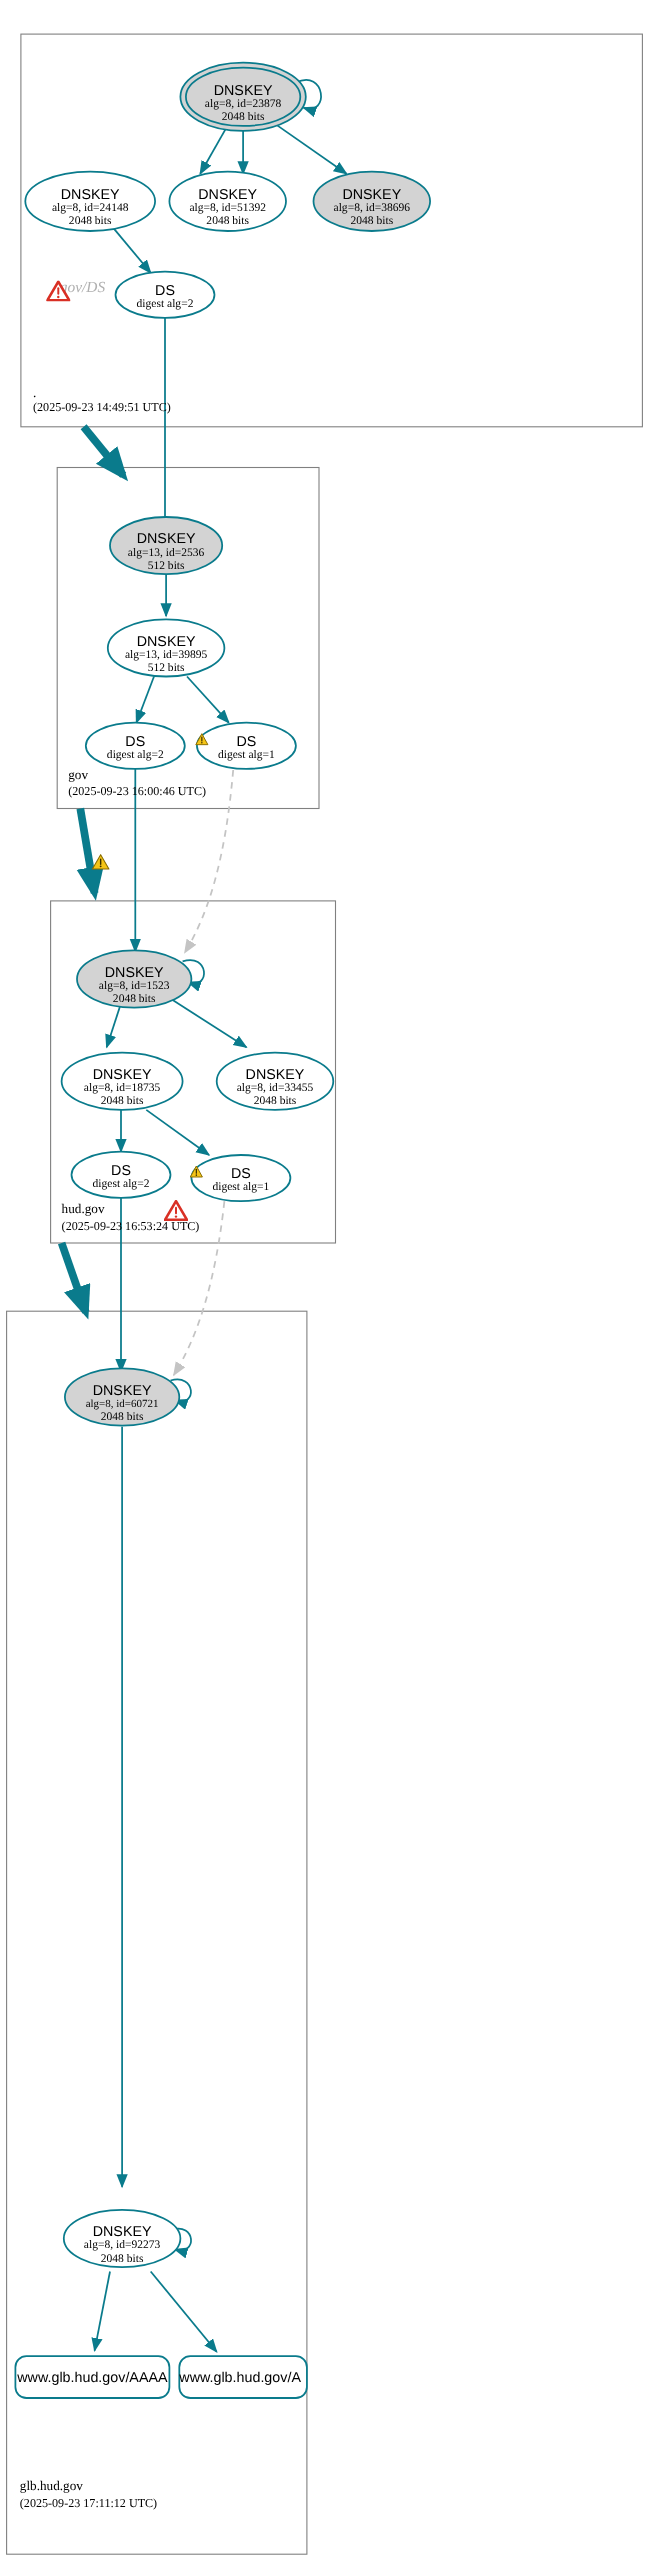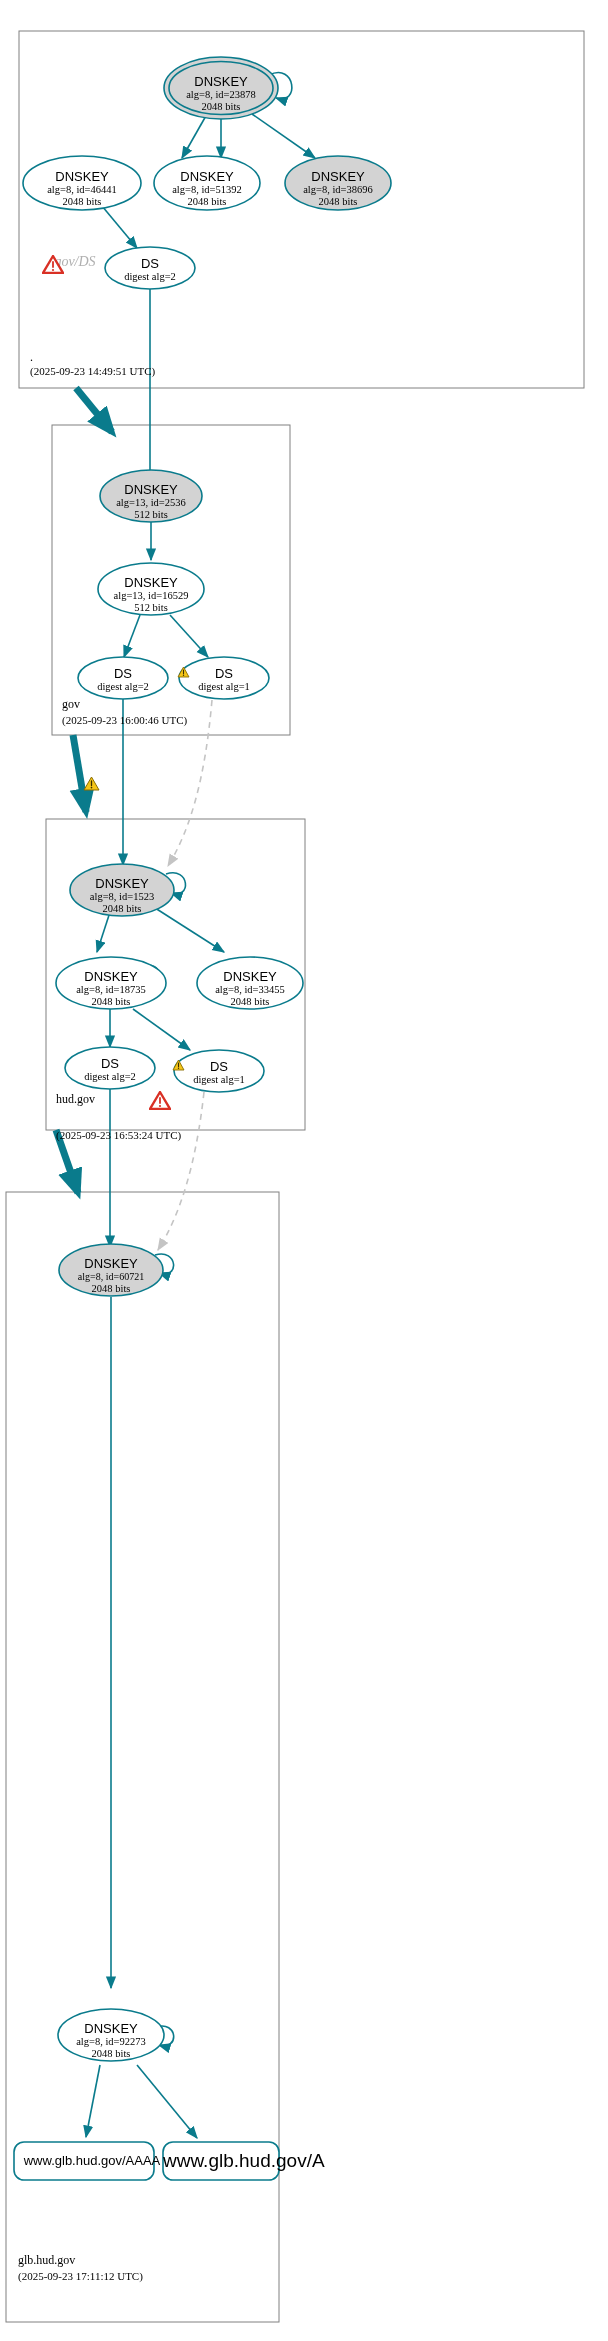--- a/index.html
+++ b/index.html
@@ -104,21 +104,21 @@
 </svg>
 
 <div class="lbl" style="position:absolute;left:164px;top:74px;width:114px;text-align:center;">
   <div style="font-size:13px;line-height:15px;">DNSKEY</div>
   <div style="font-family:'Liberation Serif',serif;font-size:10.5px;line-height:12px;">alg=8, id=23878</div>
   <div style="font-family:'Liberation Serif',serif;font-size:10.5px;line-height:12px;">2048 bits</div>
 </div>
 
 <div style="position:absolute;left:25px;top:169px;width:114px;text-align:center;">
   <div style="font-size:13px;line-height:15px;">DNSKEY</div>
-  <div style="font-family:'Liberation Serif',serif;font-size:10.5px;line-height:12px;">alg=8, id=46441</div>
+  <div style="font-family:'Liberation Serif',serif;font-size:10.5px;line-height:12px;">alg=8, id=24148</div>
   <div style="font-family:'Liberation Serif',serif;font-size:10.5px;line-height:12px;">2048 bits</div>
 </div>
 
 <div style="position:absolute;left:150px;top:169px;width:114px;text-align:center;">
   <div style="font-size:13px;line-height:15px;">DNSKEY</div>
   <div style="font-family:'Liberation Serif',serif;font-size:10.5px;line-height:12px;">alg=8, id=51392</div>
   <div style="font-family:'Liberation Serif',serif;font-size:10.5px;line-height:12px;">2048 bits</div>
 </div>
 
 <div style="position:absolute;left:281px;top:169px;width:114px;text-align:center;">
@@ -147,21 +147,21 @@
 </div>
 
 <div style="position:absolute;left:94px;top:482px;width:114px;text-align:center;">
   <div style="font-size:13px;line-height:15px;">DNSKEY</div>
   <div style="font-family:'Liberation Serif',serif;font-size:10.5px;line-height:12px;">alg=13, id=2536</div>
   <div style="font-family:'Liberation Serif',serif;font-size:10.5px;line-height:12px;">512 bits</div>
 </div>
 
 <div style="position:absolute;left:94px;top:575px;width:114px;text-align:center;">
   <div style="font-size:13px;line-height:15px;">DNSKEY</div>
-  <div style="font-family:'Liberation Serif',serif;font-size:10.5px;line-height:12px;">alg=13, id=16529</div>
+  <div style="font-family:'Liberation Serif',serif;font-size:10.5px;line-height:12px;">alg=13, id=39895</div>
   <div style="font-family:'Liberation Serif',serif;font-size:10.5px;line-height:12px;">512 bits</div>
 </div>
 
 <div style="position:absolute;left:73px;top:666px;width:100px;text-align:center;">
   <div style="font-size:13px;line-height:15px;">DS</div>
   <div style="font-family:'Liberation Serif',serif;font-size:10.5px;line-height:12px;">digest alg=2</div>
 </div>
 
 <div style="position:absolute;left:174px;top:666px;width:100px;text-align:center;">
   <div style="font-size:13px;line-height:15px;white-space:nowrap;">
@@ -216,43 +216,43 @@
       <path d="M6.5,1 L12,11 L1,11 Z" fill="#f5c518" stroke="#8a6d00" stroke-width="0.9" stroke-linejoin="round"></path>
       <path d="M6.5,4 L6.5,7.6" stroke="#3a2f00" stroke-width="1.1" stroke-linecap="round"></path>
       <circle cx="6.5" cy="9.3" r="0.7" fill="#3a2f00"></circle>
     </svg>
   </div>
   <div style="font-family:'Liberation Serif',serif;font-size:10.5px;line-height:12px;">digest alg=1</div>
 </div>
 
 <div style="position:absolute;left:56px;top:1092px;">
   <div style="font-family:'Liberation Serif',serif;font-size:12px;line-height:14px;">hud.gov</div>
-  <div style="font-family:'Liberation Serif',serif;font-size:11px;line-height:18px;margin-top:20px;">(2025-09-23 16:53:24 UTC)</div>
+  <div style="font-family:'Liberation Serif',serif;font-size:11px;line-height:18px;">(2025-09-23 16:53:24 UTC)</div>
 </div>
 
 <svg width="22" height="19" style="position:absolute;left:149px;top:1091px;" viewBox="0 0 22 19">
   <path d="M11,1 L21,18 L1,18 Z" fill="#ffffff" stroke="#d93025" stroke-width="2.4" stroke-linejoin="round"></path>
   <path d="M11,7 L11,12" stroke="#d93025" stroke-width="1.8" stroke-linecap="round"></path>
   <circle cx="11" cy="15" r="1.1" fill="#d93025"></circle>
 </svg>
 
 <div style="position:absolute;left:54px;top:1256px;width:114px;text-align:center;">
   <div style="font-size:13px;line-height:15px;">DNSKEY</div>
   <div style="font-family:'Liberation Serif',serif;font-size:10px;line-height:12px;">alg=8, id=60721</div>
   <div style="font-family:'Liberation Serif',serif;font-size:10.5px;line-height:12px;">2048 bits</div>
 </div>
 
 <div style="position:absolute;left:54px;top:2021px;width:114px;text-align:center;">
   <div style="font-size:13px;line-height:15px;">DNSKEY</div>
   <div style="font-family:'Liberation Serif',serif;font-size:10.5px;line-height:12px;">alg=8, id=92273</div>
   <div style="font-family:'Liberation Serif',serif;font-size:10.5px;line-height:12px;">2048 bits</div>
 </div>
 
-<div style="position:absolute;left:14px;top:2153px;width:156px;text-align:center;font-size:13px;line-height:16px;">www.glb.hud.gov/AAAA</div>
-
-<div style="position:absolute;left:163px;top:2153px;width:128px;text-align:right;font-size:19px;line-height:16px;">www.glb.hud.gov/A</div>
+<div style="position:absolute;left:14px;top:2153px;width:140px;text-align:center;font-size:13px;line-height:16px;">www.glb.hud.gov/AAAA</div>
+
+<div style="position:absolute;left:163px;top:2153px;width:128px;text-align:left;font-size:13px;line-height:16px;">www.glb.hud.gov/A</div>
 
 <div style="position:absolute;left:18px;top:2253px;">
   <div style="font-family:'Liberation Serif',serif;font-size:12px;line-height:14px;">glb.hud.gov</div>
   <div style="font-family:'Liberation Serif',serif;font-size:11px;line-height:18px;text-align:right;">(2025-09-23 17:11:12 UTC)</div>
 </div>
 
 </div>
 
 </body></html>

